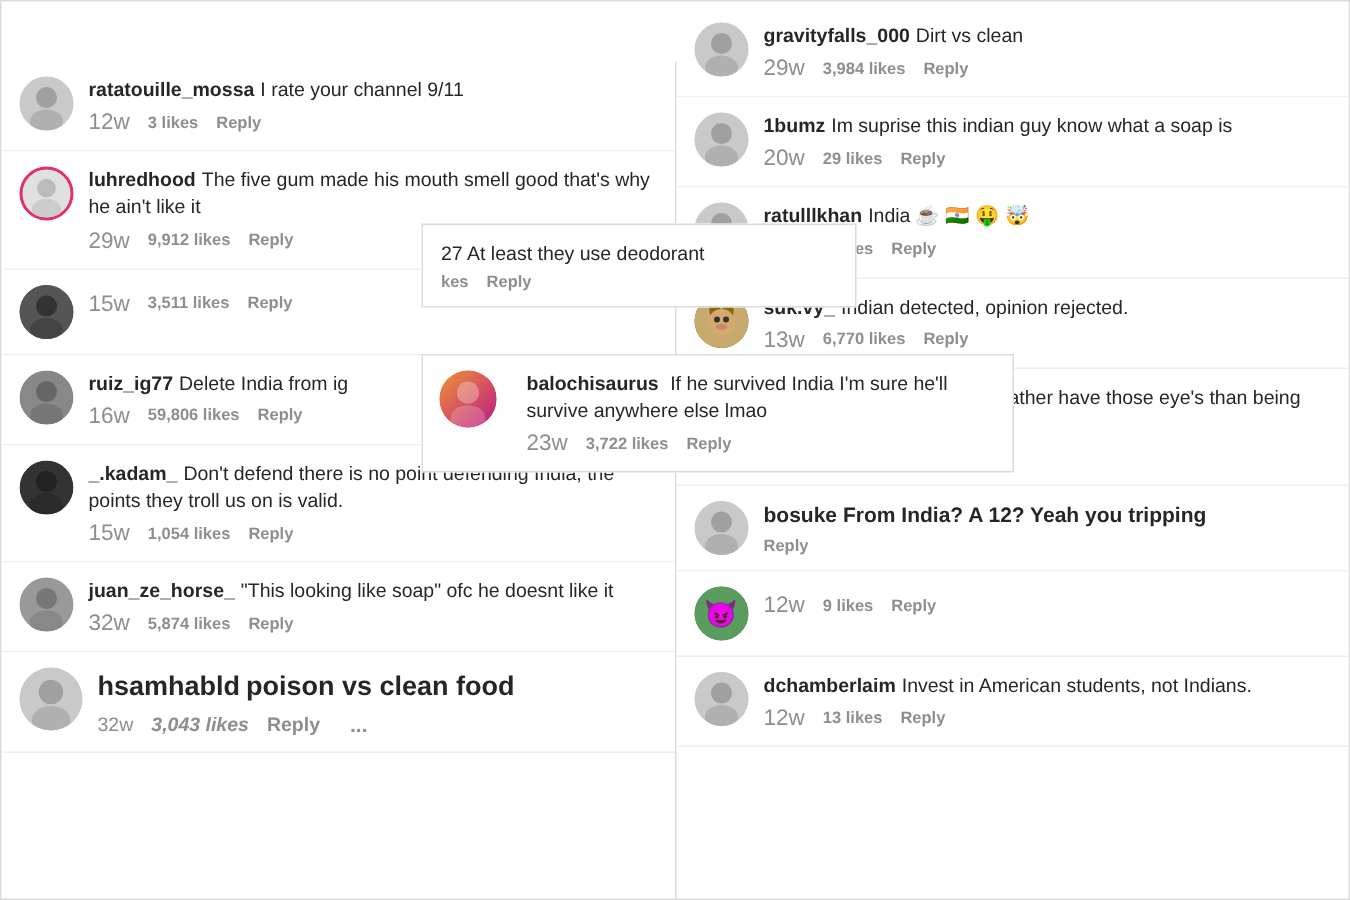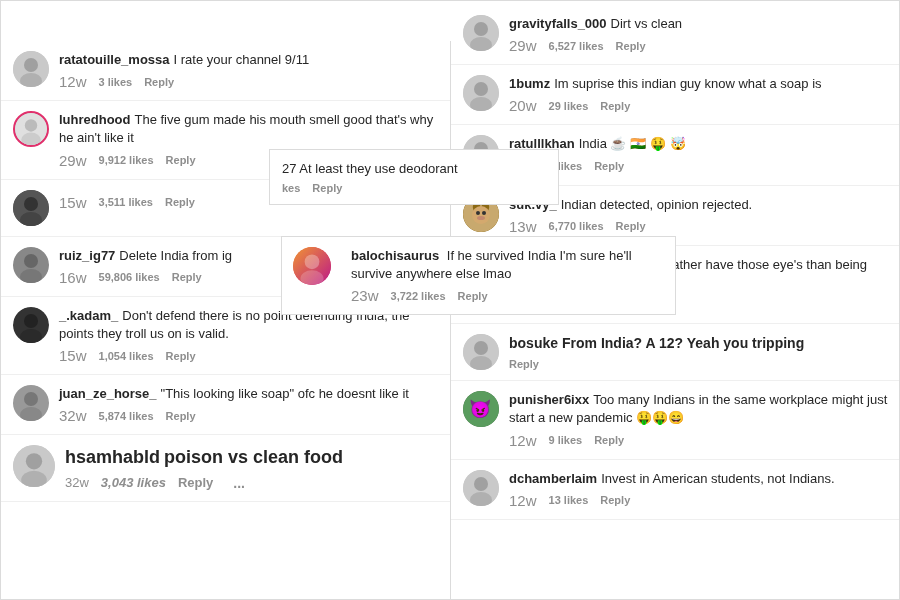--- a/index.html
+++ b/index.html
@@ -245,21 +245,21 @@
             <circle cx="18" cy="14" r="7" fill="#a0a0a0"></circle>
             <ellipse cx="18" cy="30" rx="11" ry="8" fill="#b0b0b0"></ellipse>
           </svg>
       </div>
       <div class="comment-body">
         <div class="comment-text">
           <span class="username">gravityfalls_000</span><span>Dirt vs clean</span>
         </div>
         <div class="comment-meta">
           <span class="meta-time">29w</span>
-          <span class="meta-likes">6,527 likes</span>
+          <span class="meta-likes">3,984 likes</span>
           <span class="meta-reply">Reply</span>
         </div>
       </div>
     </div>
 
     <div class="comment-item">
       <div class="avatar">
         <svg viewBox="0 0 36 36">
             <circle cx="18" cy="18" r="18" fill="#c9c9c9"></circle>
             <circle cx="18" cy="14" r="7" fill="#a0a0a0"></circle>
@@ -367,23 +367,20 @@
     </div>
 
     <div class="comment-item">
       <div class="avatar" style="background:#4a7c4e;">
         <svg viewBox="0 0 36 36">
             <circle cx="18" cy="18" r="18" fill="#5a9c5e"></circle>
             <text x="18" y="24" text-anchor="middle" font-size="18" fill="#fff">😈</text>
           </svg>
       </div>
       <div class="comment-body">
-        <div class="comment-text">
-          <span class="username">punisher6ixx</span><span>Too many Indians in the same workplace might just start a new pandemic 🤑🤑😄</span>
-        </div>
         <div class="comment-meta">
           <span class="meta-time">12w</span>
           <span class="meta-likes">9 likes</span>
           <span class="meta-reply">Reply</span>
         </div>
       </div>
     </div>
 
     <div class="comment-item">
       <div class="avatar">
@@ -428,21 +425,21 @@
         </div>
         <div class="comment-meta">
           <span class="meta-time">23w</span>
           <span class="meta-likes">3,722 likes</span>
           <span class="meta-reply">Reply</span>
         </div>
       </div>
     </div>
   </div>
 
-  <div style="position:absolute; left:268px; top:148px; width:290px; background:#fff; border:1px solid #dbdbdb; z-index:10; padding:10px 12px;">
+  <div style="position:absolute; left:280px; top:148px; width:290px; background:#fff; border:1px solid #dbdbdb; z-index:10; padding:10px 12px;">
     <div class="comment-text" style="font-size:13px;">
       <span>27 At least they use deodorant</span>
     </div>
     <div class="comment-meta">
       <span class="meta-likes">kes</span>
       <span class="meta-reply">Reply</span>
     </div>
   </div>
 
 </div>

